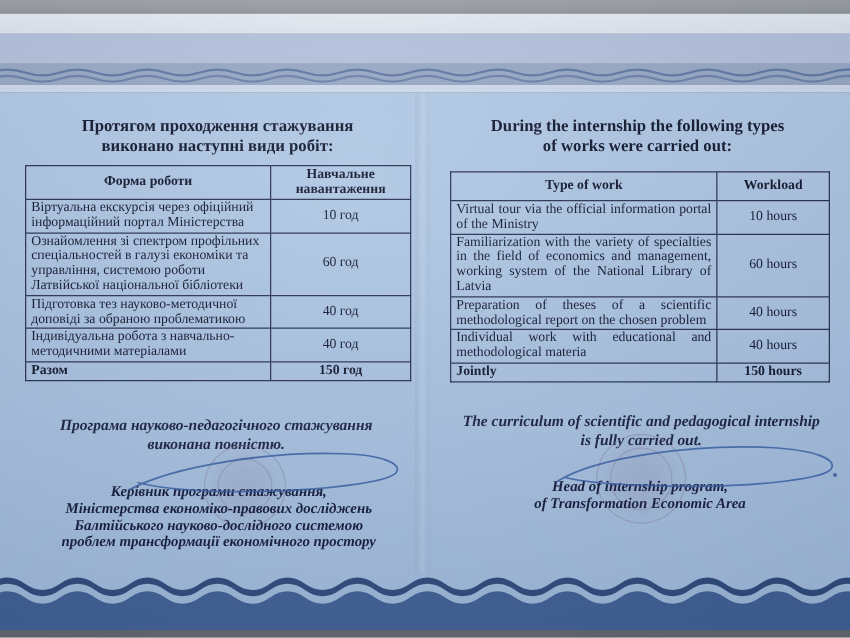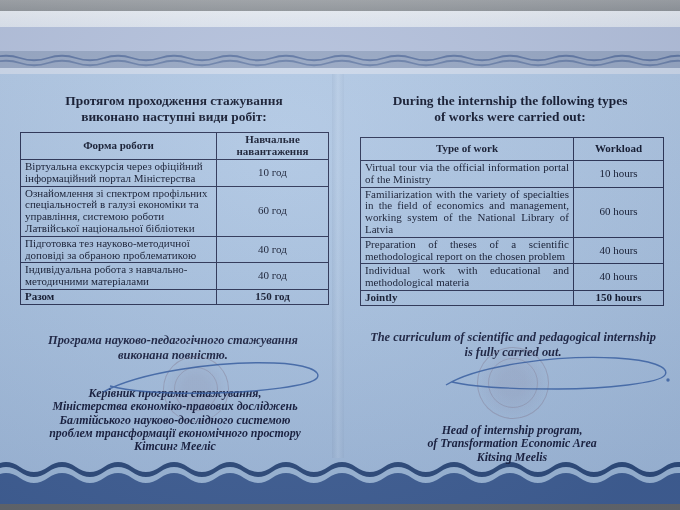--- a/index.html
+++ b/index.html
@@ -45,21 +45,21 @@
   tr.total td { font-weight:bold; }
 
   .statement { position:absolute; text-align:center; font-style:italic; font-weight:bold;
                font-size:12.4px; line-height:14.5px; color:#1a2140; }
   .statement-uk { left:8px;  top:333px; width:330px; }
   .statement-en { left:346px; top:330px; width:334px; }
 
   .sigblock { position:absolute; text-align:center; font-style:italic; font-weight:bold;
               font-size:11.9px; line-height:13.3px; color:#1a2140; z-index:4; }
   .sigblock-uk { left:6px;  top:387px; width:338px; }
-  .sigblock-en { left:344px; top:383px; width:336px;margin-top:41px; }
+  .sigblock-en { left:344px; top:383px; width:336px; }
 
   .stamp { position:absolute; border-radius:50%; z-index:2;
            border:1.6px solid rgba(125,112,135,0.38);
            background:radial-gradient(circle, rgba(130,120,145,0.16) 25%, rgba(130,120,145,0.05) 60%, transparent 72%); }
   .stamp-uk { left:163px; top:356px; width:66px; height:66px; }
   .stamp-en { left:477px; top:347px; width:72px; height:72px; }
   .stamp-inner { position:absolute; left:10px; top:10px; right:10px; bottom:10px;
                  border-radius:50%; border:1px solid rgba(125,112,135,0.32); }
 
   .ink-overlay { position:absolute; inset:0; z-index:5; pointer-events:none; }
@@ -129,21 +129,20 @@
 
   <div class="stamp stamp-uk">
     <div class="stamp-inner"></div>
   </div>
 
   <div class="sigblock sigblock-uk">
     <div>Керівник програми стажування,</div>
     <div>Міністерства економіко-правових досліджень</div>
     <div>Балтійського науково-дослідного системою</div>
     <div>проблем трансформації економічного простору</div>
-    <div>Кітсинг Мееліс</div>
   </div>
 
   <div class="heading heading-en txt">
     <div>During the internship the following types</div>
     <div>of works were carried out:</div>
   </div>
 
   <table class="work-table table-en">
     <colgroup>
         <col class="c1">
@@ -182,21 +181,20 @@
     <div>is fully carried out.</div>
   </div>
 
   <div class="stamp stamp-en">
     <div class="stamp-inner"></div>
   </div>
 
   <div class="sigblock sigblock-en">
     <div>Head of internship program,</div>
     <div>of Transformation Economic Area</div>
-    <div>Kitsing Meelis</div>
   </div>
 
   <svg class="ink-overlay" width="680" height="510" viewBox="0 0 680 510">
     <path d="M103,392 C140,372 218,361 274,363 C306,364 322,371 317,378 C311,386 258,392 215,393 C172,394 133,392 110,386" fill="none" stroke="#3a5fa0" stroke-width="1.4" opacity="0.85"></path>
     <path d="M446,385 C478,365 558,355 616,358 C651,360 670,367 665,375 C660,383 606,389 558,389 C515,389 472,387 452,382" fill="none" stroke="#3a5fa0" stroke-width="1.4" opacity="0.85"></path>
     <circle cx="668" cy="380" r="1.7" fill="#3a5fa0" opacity="0.85"></circle>
   </svg>
 
   <svg class="bottom-wave" width="680" height="50" viewBox="0 0 680 50">
     <path d="M-8,12 Q6,2 20,12 T48,12 T76,12 T104,12 T132,12 T160,12 T188,12 T216,12 T244,12 T272,12 T300,12 T328,12 T356,12 T384,12 T412,12 T440,12 T468,12 T496,12 T524,12 T552,12 T580,12 T608,12 T636,12 T664,12 T692,12 L692,50 L-8,50 Z" fill="#2d4a7a"></path>

